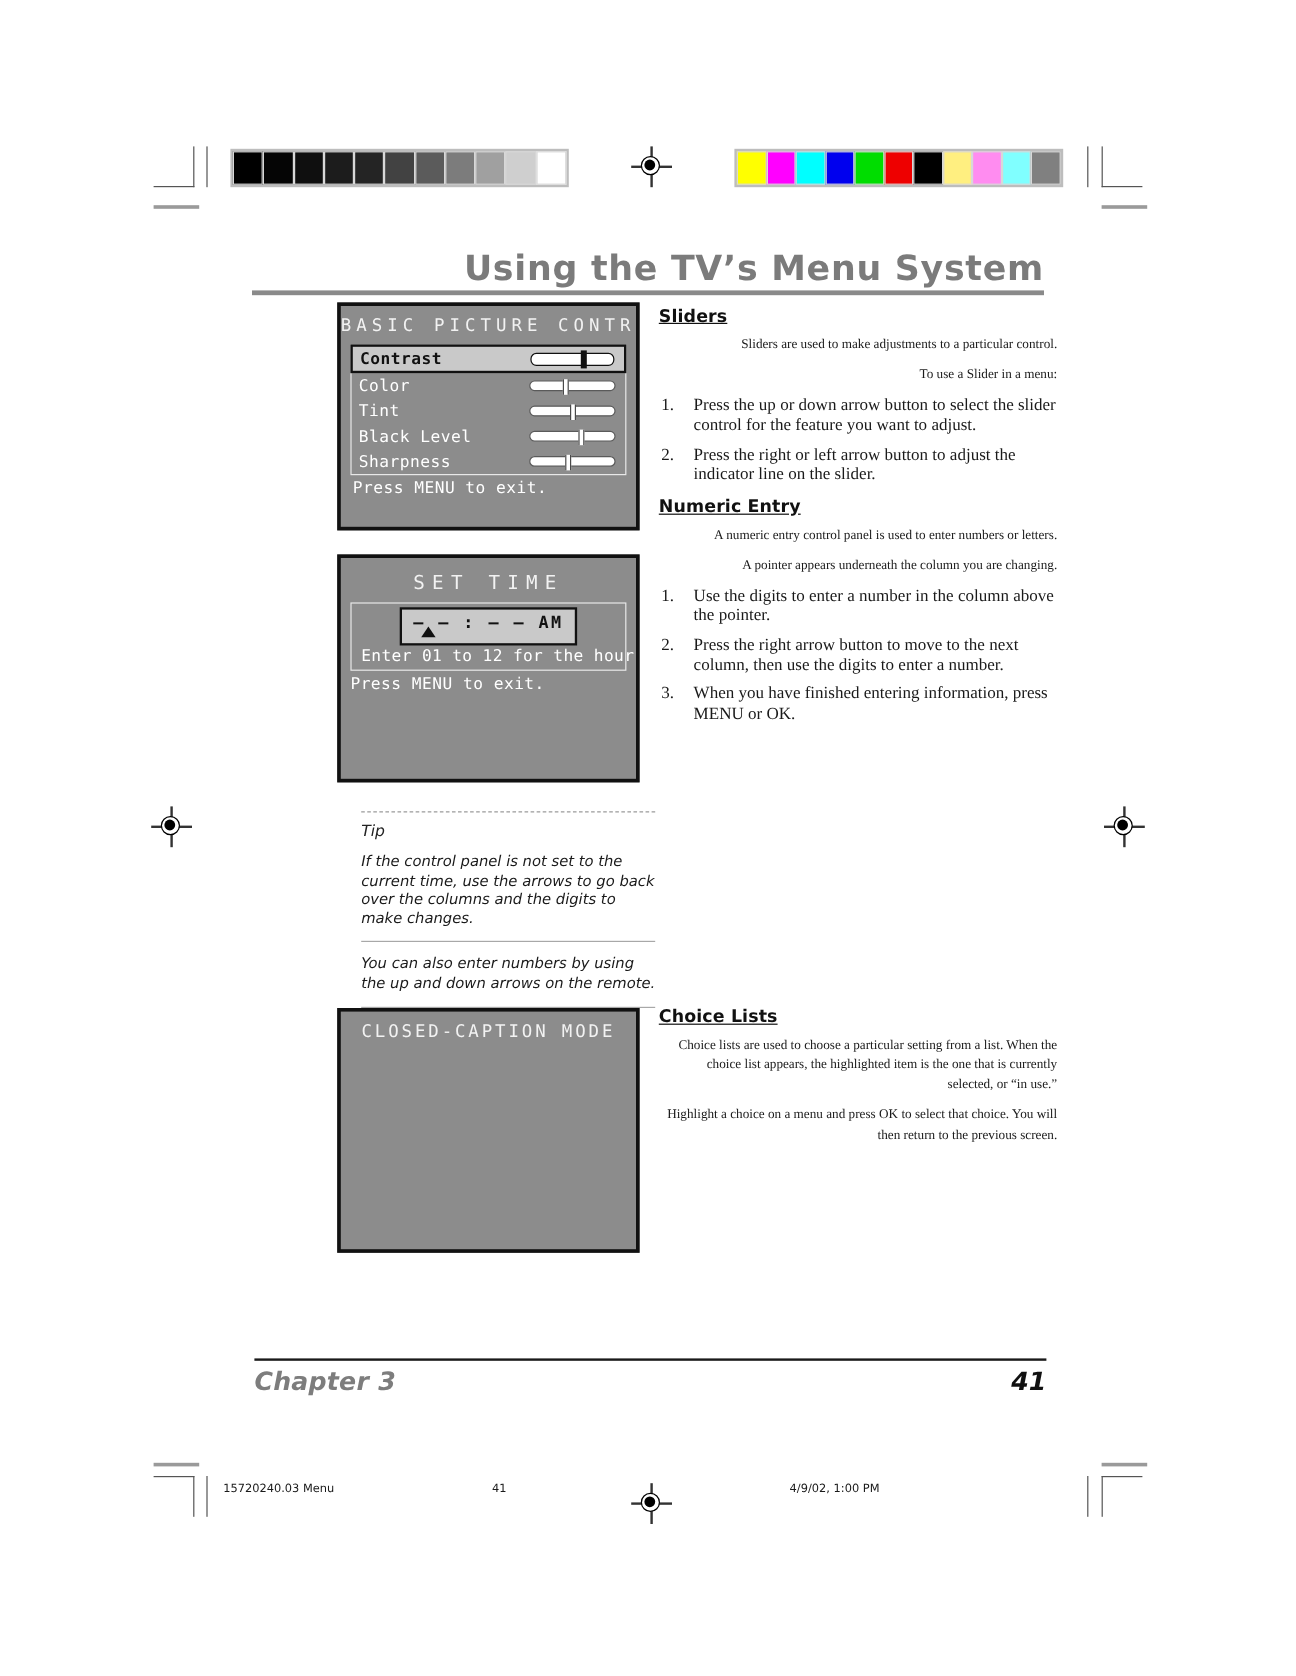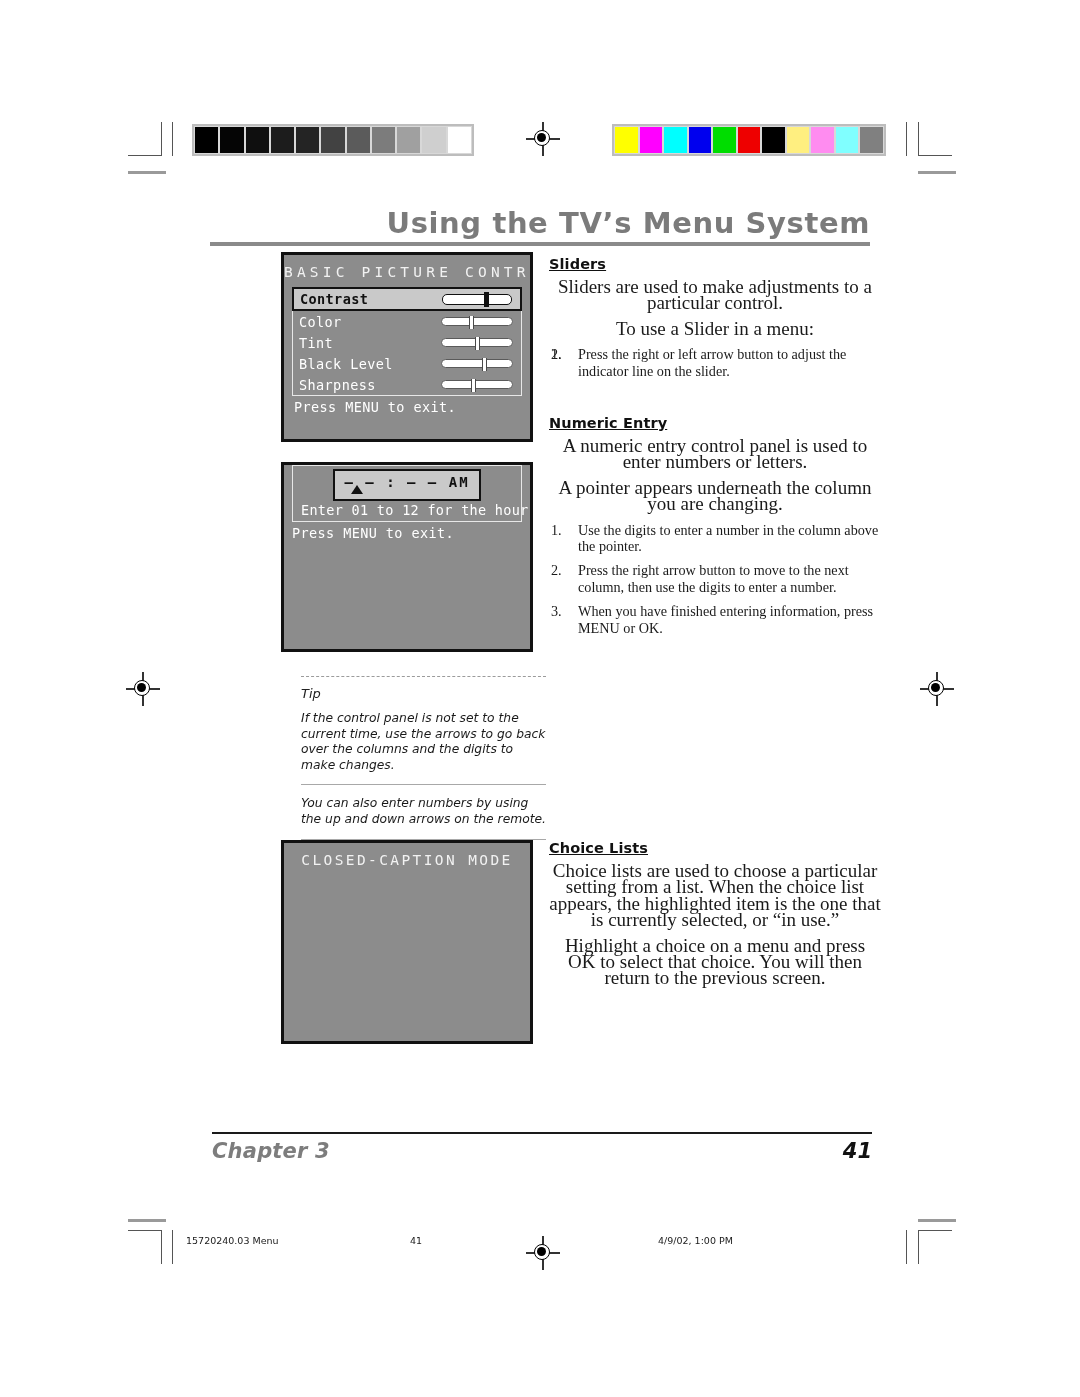--- a/index.html
+++ b/index.html
@@ -310,25 +310,25 @@
     font-family: "DejaVu Sans", sans-serif;
     font-size: 14.5px;
     font-weight: bold;
     color: #111;
     margin: 0 0 7px 0;
     letter-spacing: 0.1px;
     text-decoration: underline;
   }
   p.body {
     font-family: "Liberation Serif", serif;
-    font-size: 19px;
+    font-size: 11px;
     line-height: 16.4px;
     color: #1a1a1a;
     margin: 0 0 9px 0;
-    text-align: center;
+    text-align: right;
   }
   ol.steps {
     margin: 0 0 9px 0;
     padding: 0;
     list-style: none;
   }
   ol.steps li {
     position: relative;
     font-family: "Liberation Serif", serif;
     font-size: 14.2px;
@@ -533,40 +533,41 @@
         <div class="s-label">Sharpness</div>
         <div class="slider-track">
           <div class="slider-thumb" style="left: 42%;"></div>
         </div>
       </div>
     </div>
   <div class="tv-footline">Press MENU to exit.</div>
 </div>
 
 <div class="tv-panel" style="left:281px; top:462px; width:252px; height:190px;">
+  <div class="tv-title" style="letter-spacing:6px; font-size:16px; padding-top:11px;">SET TIME</div>
   <div class="numeric-wrap">
     <div class="numeric-field">
       <div class="num-digits">— — : — —  AM</div>
       <div class="num-pointer"></div>
     </div>
     <div class="num-hint">Enter 01 to 12 for the hour.</div>
   </div>
   <div class="tv-footline" style="padding-left:8px;">Press MENU to exit.</div>
 </div>
 
 <div class="tv-panel" style="left:281px; top:840px; width:252px; height:204px;">
   <div class="tv-title" style="letter-spacing:2.4px; font-size:14.5px;">CLOSED-CAPTION MODE</div>
 </div>
 
 <div class="rcol" style="top:256px;">
   <h3 class="sec">Sliders</h3>
   <p class="body">Sliders are used to make adjustments to a particular control.</p>
   <p class="body">To use a Slider in a menu:</p>
   <ol class="steps" id="sliders-steps">
-      <li><span class="num">1.</span></li>
+      <li><span class="num">1.</span><span>Press the up or down arrow button to select the slider control for the feature you want to adjust.</span></li>
       <li><span class="num">2.</span><span>Press the right or left arrow button to adjust the indicator line on the slider.</span></li>
     </ol>
 </div>
 
 <div class="rcol" style="top:415px;">
   <h3 class="sec">Numeric Entry</h3>
   <p class="body">A numeric entry control panel is used to enter numbers or letters.</p>
   <p class="body">A pointer appears underneath the column you are changing.</p>
   <ol class="steps" id="numeric-steps">
       <li><span class="num">1.</span><span>Use the digits to enter a number in the column above the pointer.</span></li>

